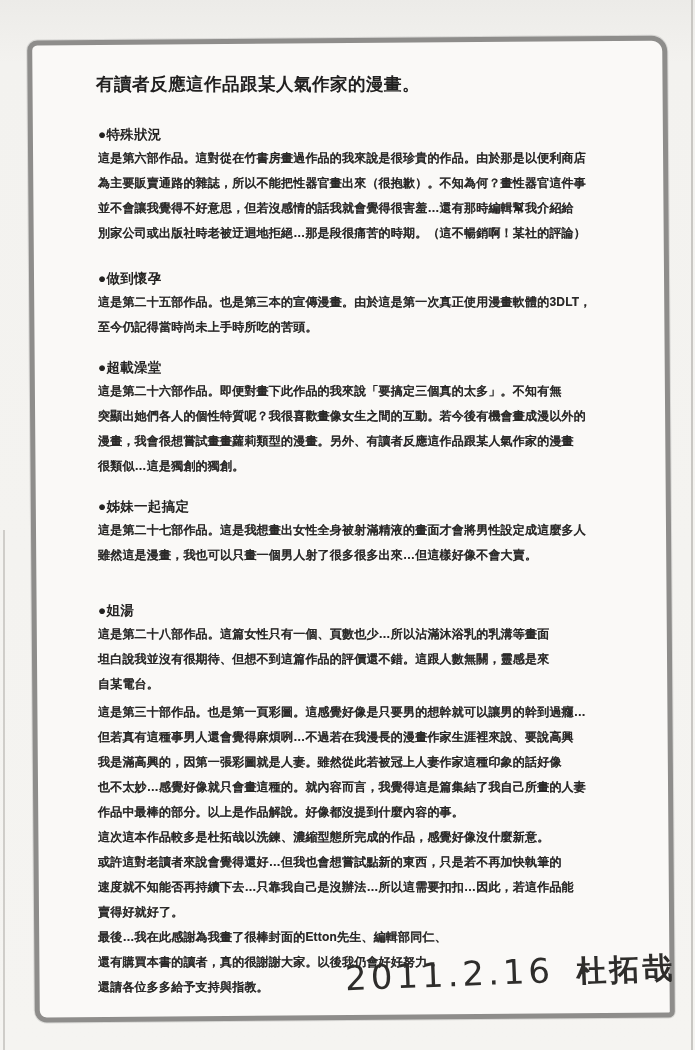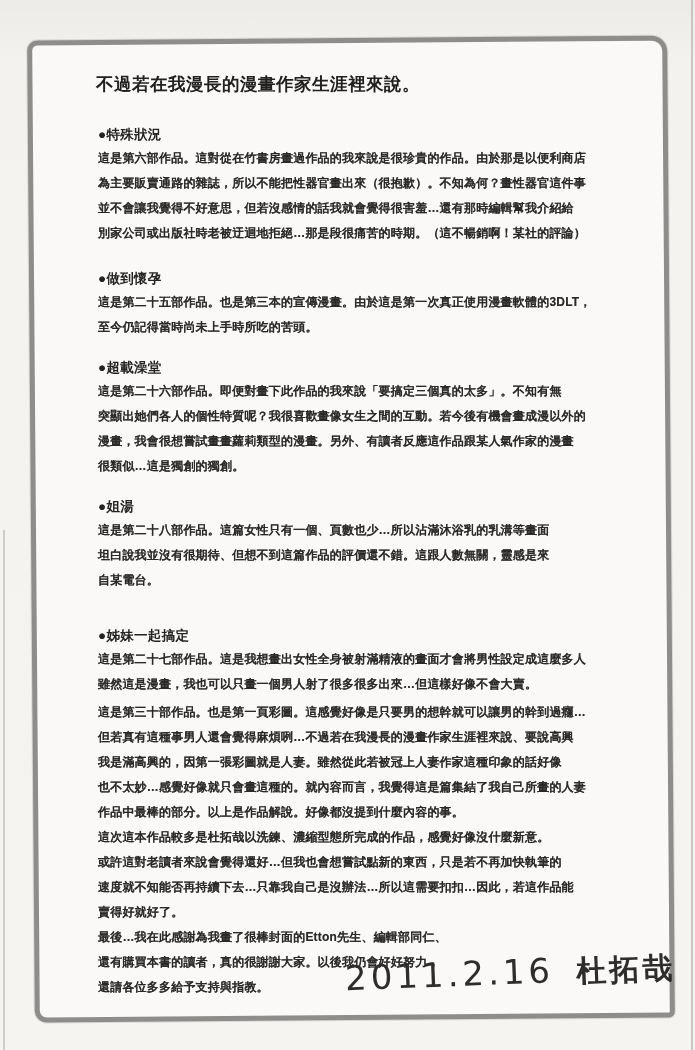--- a/index.html
+++ b/index.html
@@ -111,21 +111,21 @@
 <body>
 
 <div class="scan-page">
 
   <div class="edge-line-right"></div>
   <div class="edge-line-left"></div>
 
   <div class="border-box"></div>
 
   <div class="content">
-    <h1 class="page-title">不過若在我漫長的漫畫作家生涯裡來說。</h1>
+    <h1 class="page-title">有讀者反應這作品跟某人氣作家的漫畫。</h1>
 
     <div class="sections">
       <div class="section">
         <div class="section-heading">●特殊狀況</div>
         <div class="section-body">這是第六部作品。這對從在竹書房畫過作品的我來說是很珍貴的作品。由於那是以便利商店
 為主要販賣通路的雜誌，所以不能把性器官畫出來（很抱歉）。不知為何？畫性器官這件事
 並不會讓我覺得不好意思，但若沒感情的話我就會覺得很害羞…還有那時編輯幫我介紹給
 別家公司或出版社時老被迂迴地拒絕…那是段很痛苦的時期。（這不暢銷啊！某社的評論）</div>
       </div>
       <div class="section">
@@ -134,29 +134,29 @@
 至今仍記得當時尚未上手時所吃的苦頭。</div>
       </div>
       <div class="section">
         <div class="section-heading">●超載澡堂</div>
         <div class="section-body">這是第二十六部作品。即便對畫下此作品的我來說「要搞定三個真的太多」。不知有無
 突顯出她們各人的個性特質呢？我很喜歡畫像女生之間的互動。若今後有機會畫成漫以外的
 漫畫，我會很想嘗試畫畫蘿莉類型的漫畫。另外、有讀者反應這作品跟某人氣作家的漫畫
 很類似…這是獨創的獨創。</div>
       </div>
       <div class="section">
+        <div class="section-heading">●姊妹一起搞定</div>
+        <div class="section-body">這是第二十七部作品。這是我想畫出女性全身被射滿精液的畫面才會將男性設定成這麼多人
+雖然這是漫畫，我也可以只畫一個男人射了很多很多出來…但這樣好像不會大賣。</div>
+      </div>
+      <div class="section">
         <div class="section-heading">●姐湯</div>
         <div class="section-body">這是第二十八部作品。這篇女性只有一個、頁數也少…所以沾滿沐浴乳的乳溝等畫面
 坦白說我並沒有很期待、但想不到這篇作品的評價還不錯。這跟人數無關，靈感是來
 自某電台。</div>
-      </div>
-      <div class="section">
-        <div class="section-heading">●姊妹一起搞定</div>
-        <div class="section-body">這是第二十七部作品。這是我想畫出女性全身被射滿精液的畫面才會將男性設定成這麼多人
-雖然這是漫畫，我也可以只畫一個男人射了很多很多出來…但這樣好像不會大賣。</div>
       </div>
       <div class="section">
         <div class="section-body">這是第三十部作品。也是第一頁彩圖。這感覺好像是只要男的想幹就可以讓男的幹到過癮…
 但若真有這種事男人還會覺得麻煩咧…不過若在我漫長的漫畫作家生涯裡來說、要說高興
 我是滿高興的，因第一張彩圖就是人妻。雖然從此若被冠上人妻作家這種印象的話好像
 也不太妙…感覺好像就只會畫這種的。就內容而言，我覺得這是篇集結了我自己所畫的人妻
 作品中最棒的部分。以上是作品解說。好像都沒提到什麼內容的事。
 這次這本作品較多是杜拓哉以洗鍊、濃縮型態所完成的作品，感覺好像沒什麼新意。
 或許這對老讀者來說會覺得還好…但我也會想嘗試點新的東西，只是若不再加快執筆的
 速度就不知能否再持續下去…只靠我自己是沒辦法…所以這需要扣扣…因此，若這作品能

